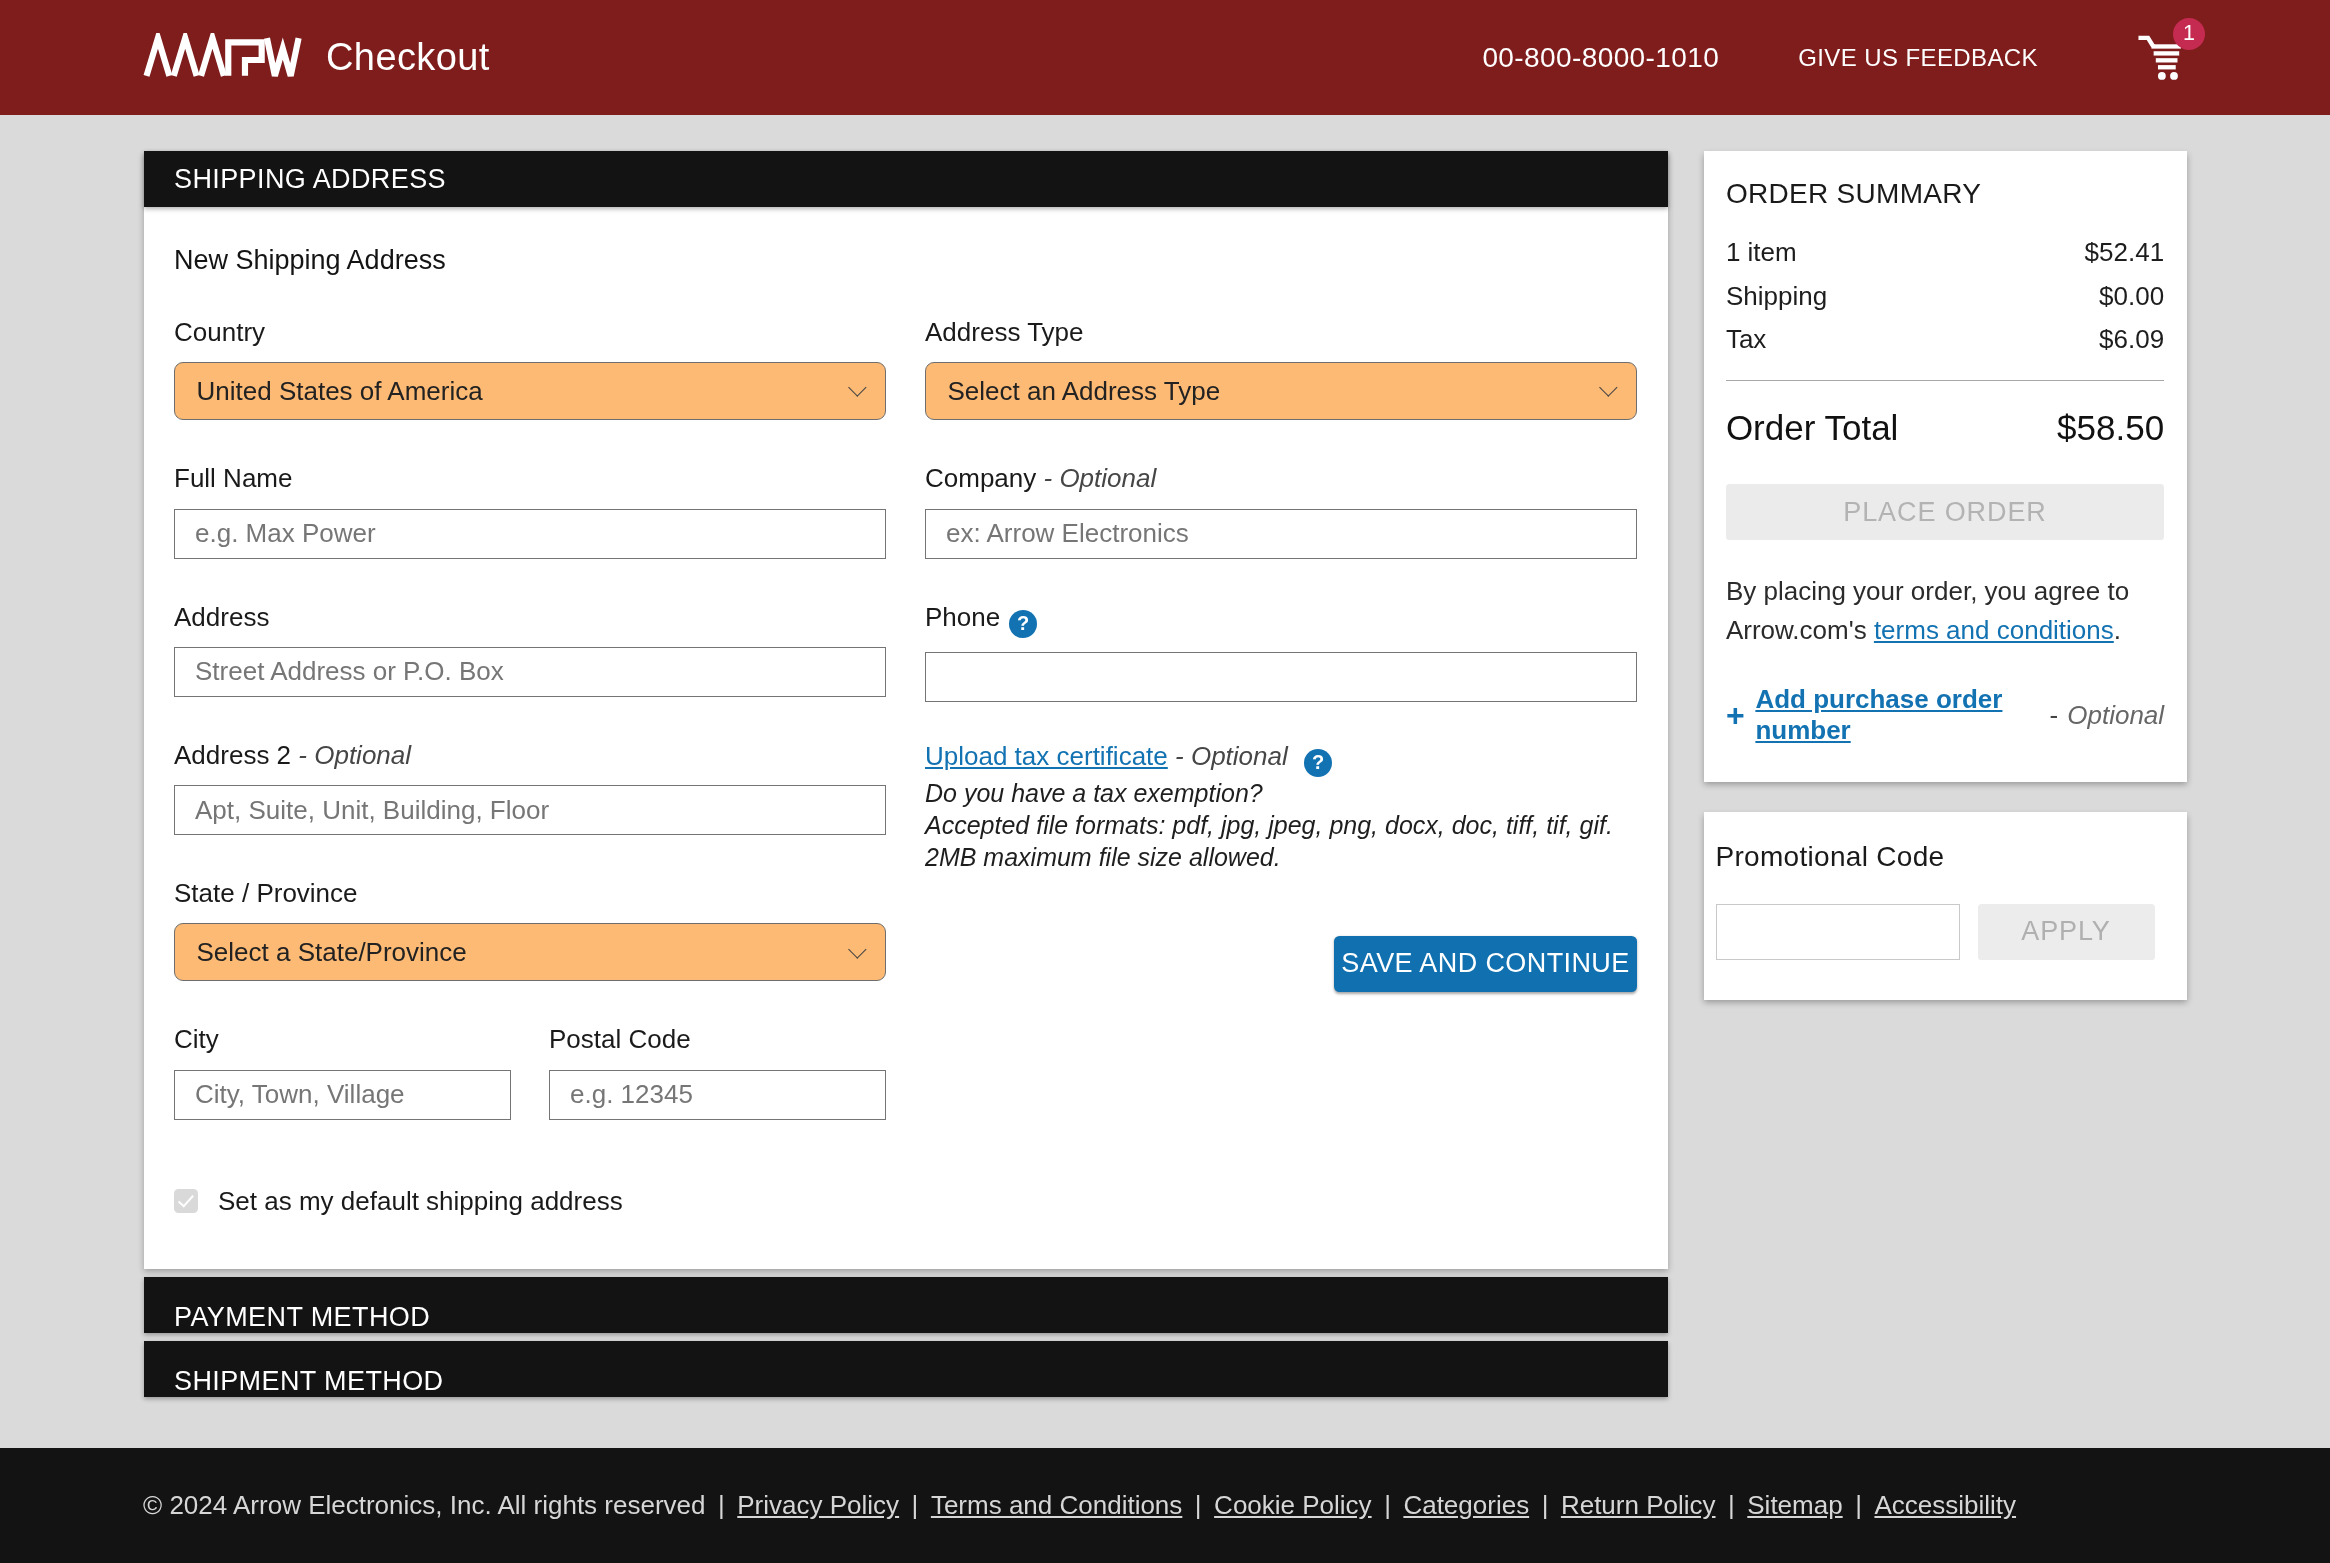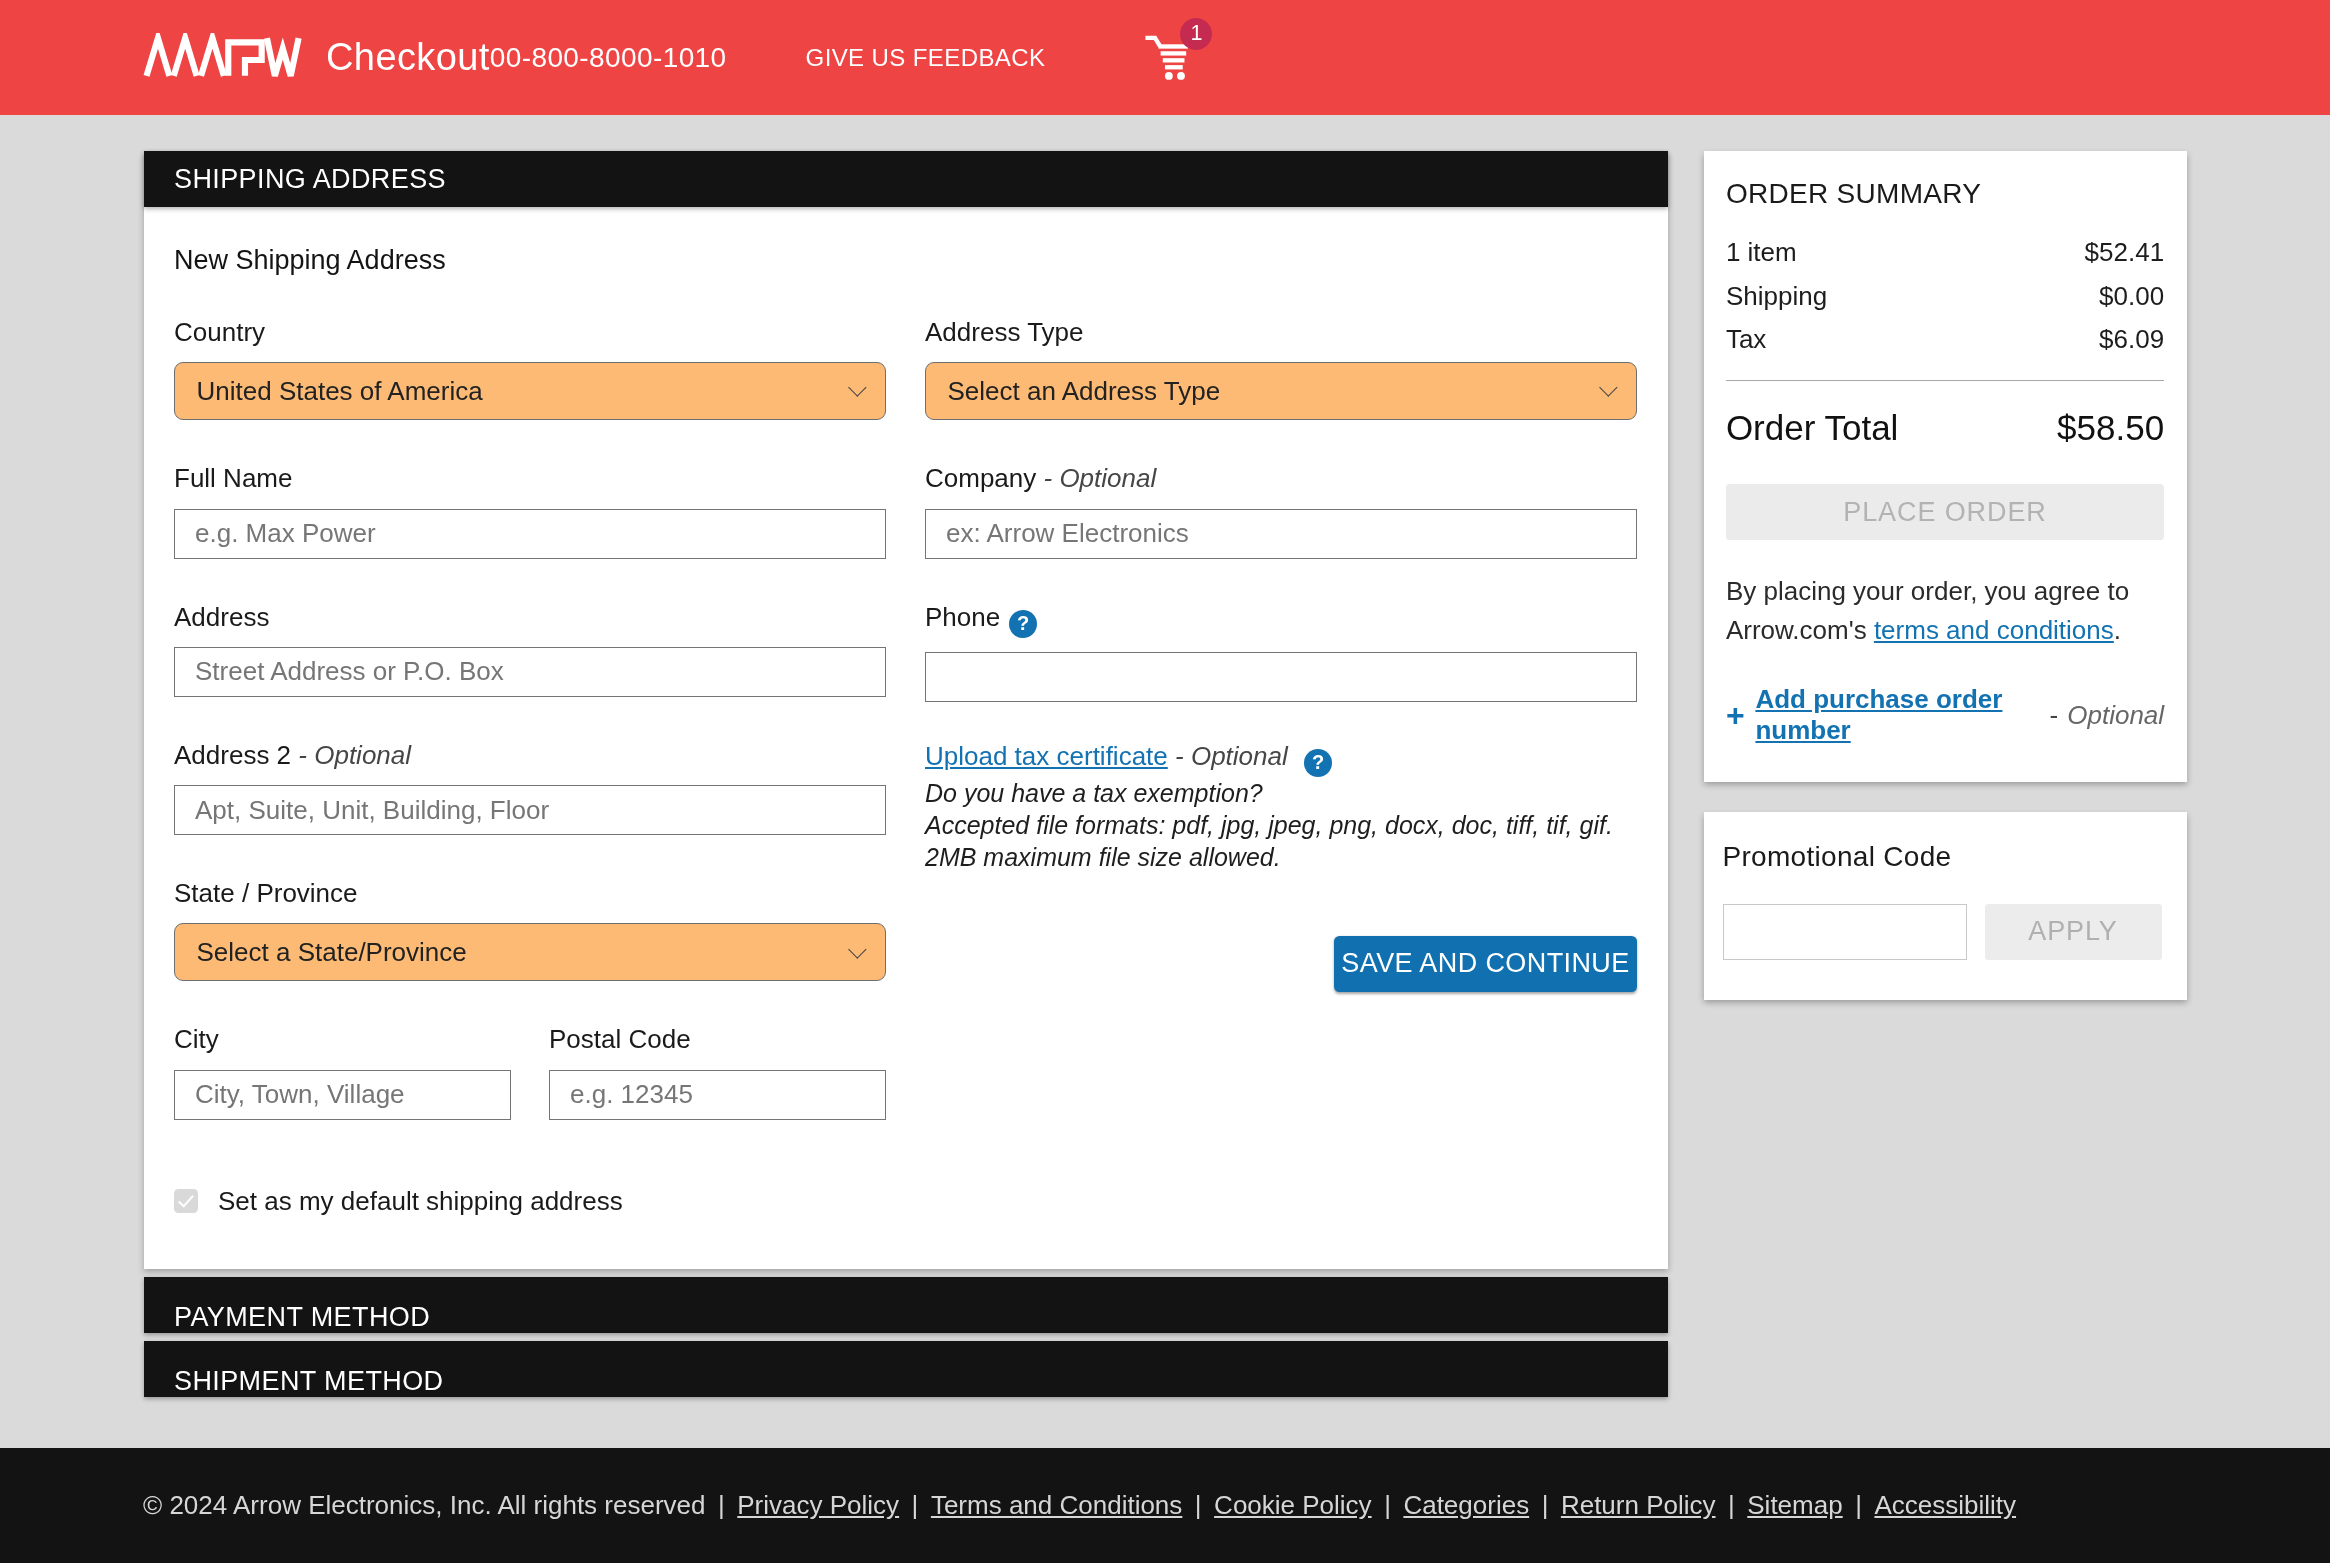--- a/index.html
+++ b/index.html
@@ -6,22 +6,22 @@
   body{background:#dadada;}
   .page{
     position:relative;
     width:2330px;height:1563px;
     background:#dadada;
     font-family:"Liberation Sans", sans-serif;
     overflow:hidden;
   }
   
   .header{
-    height:115px;background:#ef4444;
-    display:flex;align-items:center;
+    height:115px;background:#7f1d1d;
+    display:flex;align-items:center;justify-content:space-between;
     padding:0 143px;box-sizing:border-box;
   }
   .h-left{display:flex;align-items:center;}
   .h-title{color:#fff;font-size:38px;margin-left:23px;letter-spacing:0.4px;}
   .h-right{display:flex;align-items:center;}
   .h-phone{color:#fff;font-size:28px;text-decoration:none;letter-spacing:0.4px;}
   .h-feedback{color:#fff;font-size:24px;text-decoration:none;margin-left:79px;letter-spacing:0.4px;}
   .cart{position:relative;margin-left:97px;cursor:pointer;}
   .badge{
     position:absolute;top:-12.5px;right:-18px;
@@ -109,21 +109,21 @@
     width:100%;height:56px;background:#ebebeb;color:#b3b3b3;
     border:none;border-radius:3.6px;font-size:27px;letter-spacing:0.9px;
     font-family:"Liberation Sans", sans-serif;margin-bottom:32px;cursor:pointer;
   }
   .agree{font-size:26px;color:#2b2b2b;line-height:39px;margin:0 0 34px;}
   .po-line{font-size:26px;color:#2b2b2b;display:flex;align-items:center;}
   .plus-icon{color:#1272b2;font-weight:bold;font-size:32px;margin-right:10.8px;line-height:1;}
   .po-line .blue-link{font-weight:bold;}
   .po-opt{font-style:italic;color:#666;}
   .po-dash{margin:0 9px 0 12.5px;color:#444;}
-  .promo{margin-top:30px;padding:29px 19px 40px;}
+  .promo{margin-top:30px;padding:29px 12px 40px;}
   .promo-row{display:flex;margin-top:30.5px;}
   .promo-input{
     width:244px;height:56px;box-sizing:border-box;border:1.8px solid #c9c9c9;
     font-size:26px;padding:0 16px;color:#333;margin-right:18px;
     font-family:"Liberation Sans", sans-serif;
   }
   .apply-btn{
     width:177px;height:56px;background:#ececec;color:#b0b0b0;
     border:none;border-radius:3.6px;font-size:27px;letter-spacing:0.9px;
     font-family:"Liberation Sans", sans-serif;cursor:pointer;

